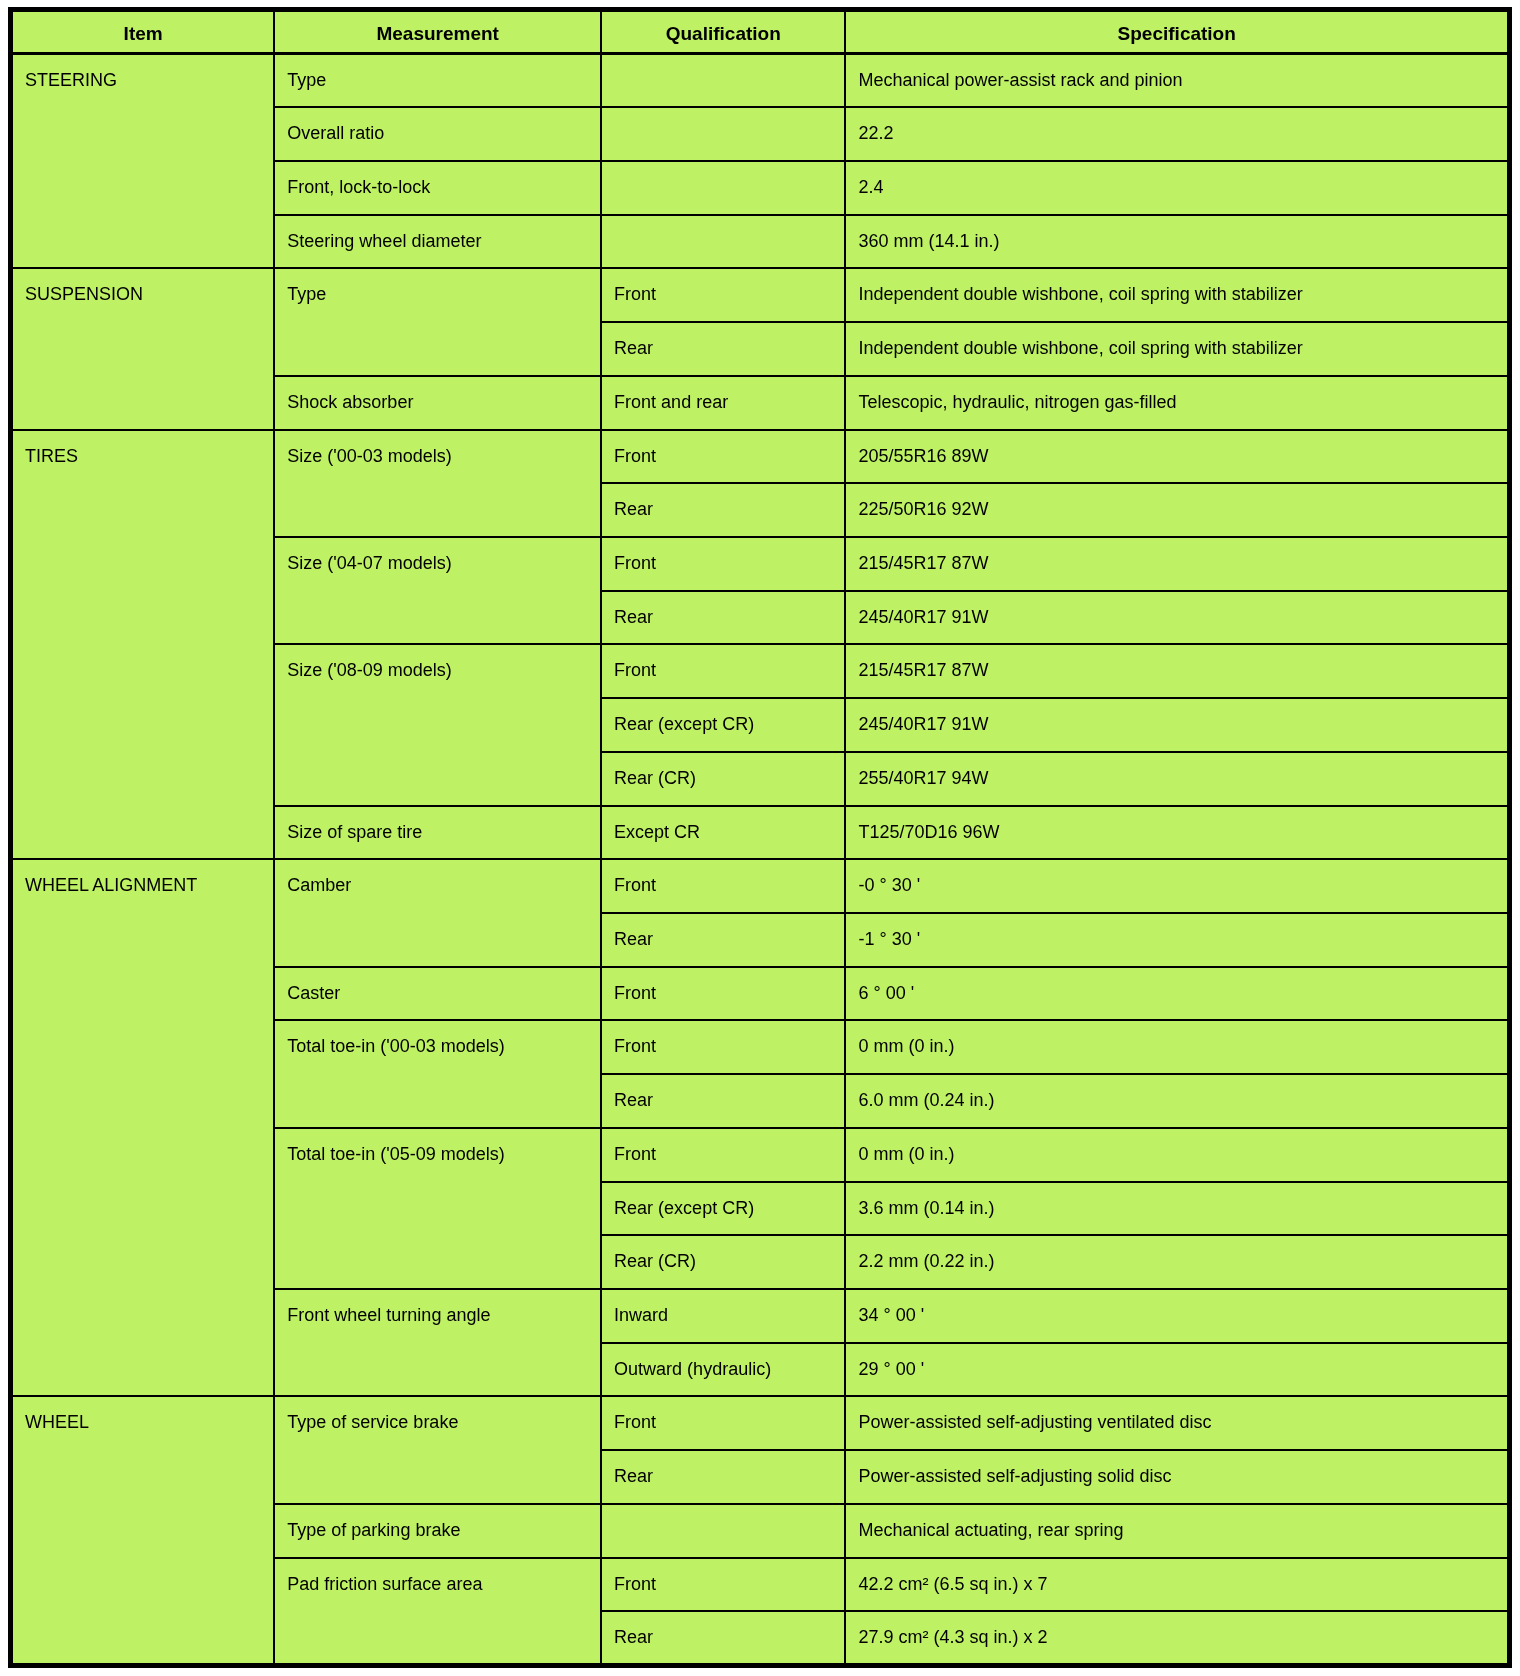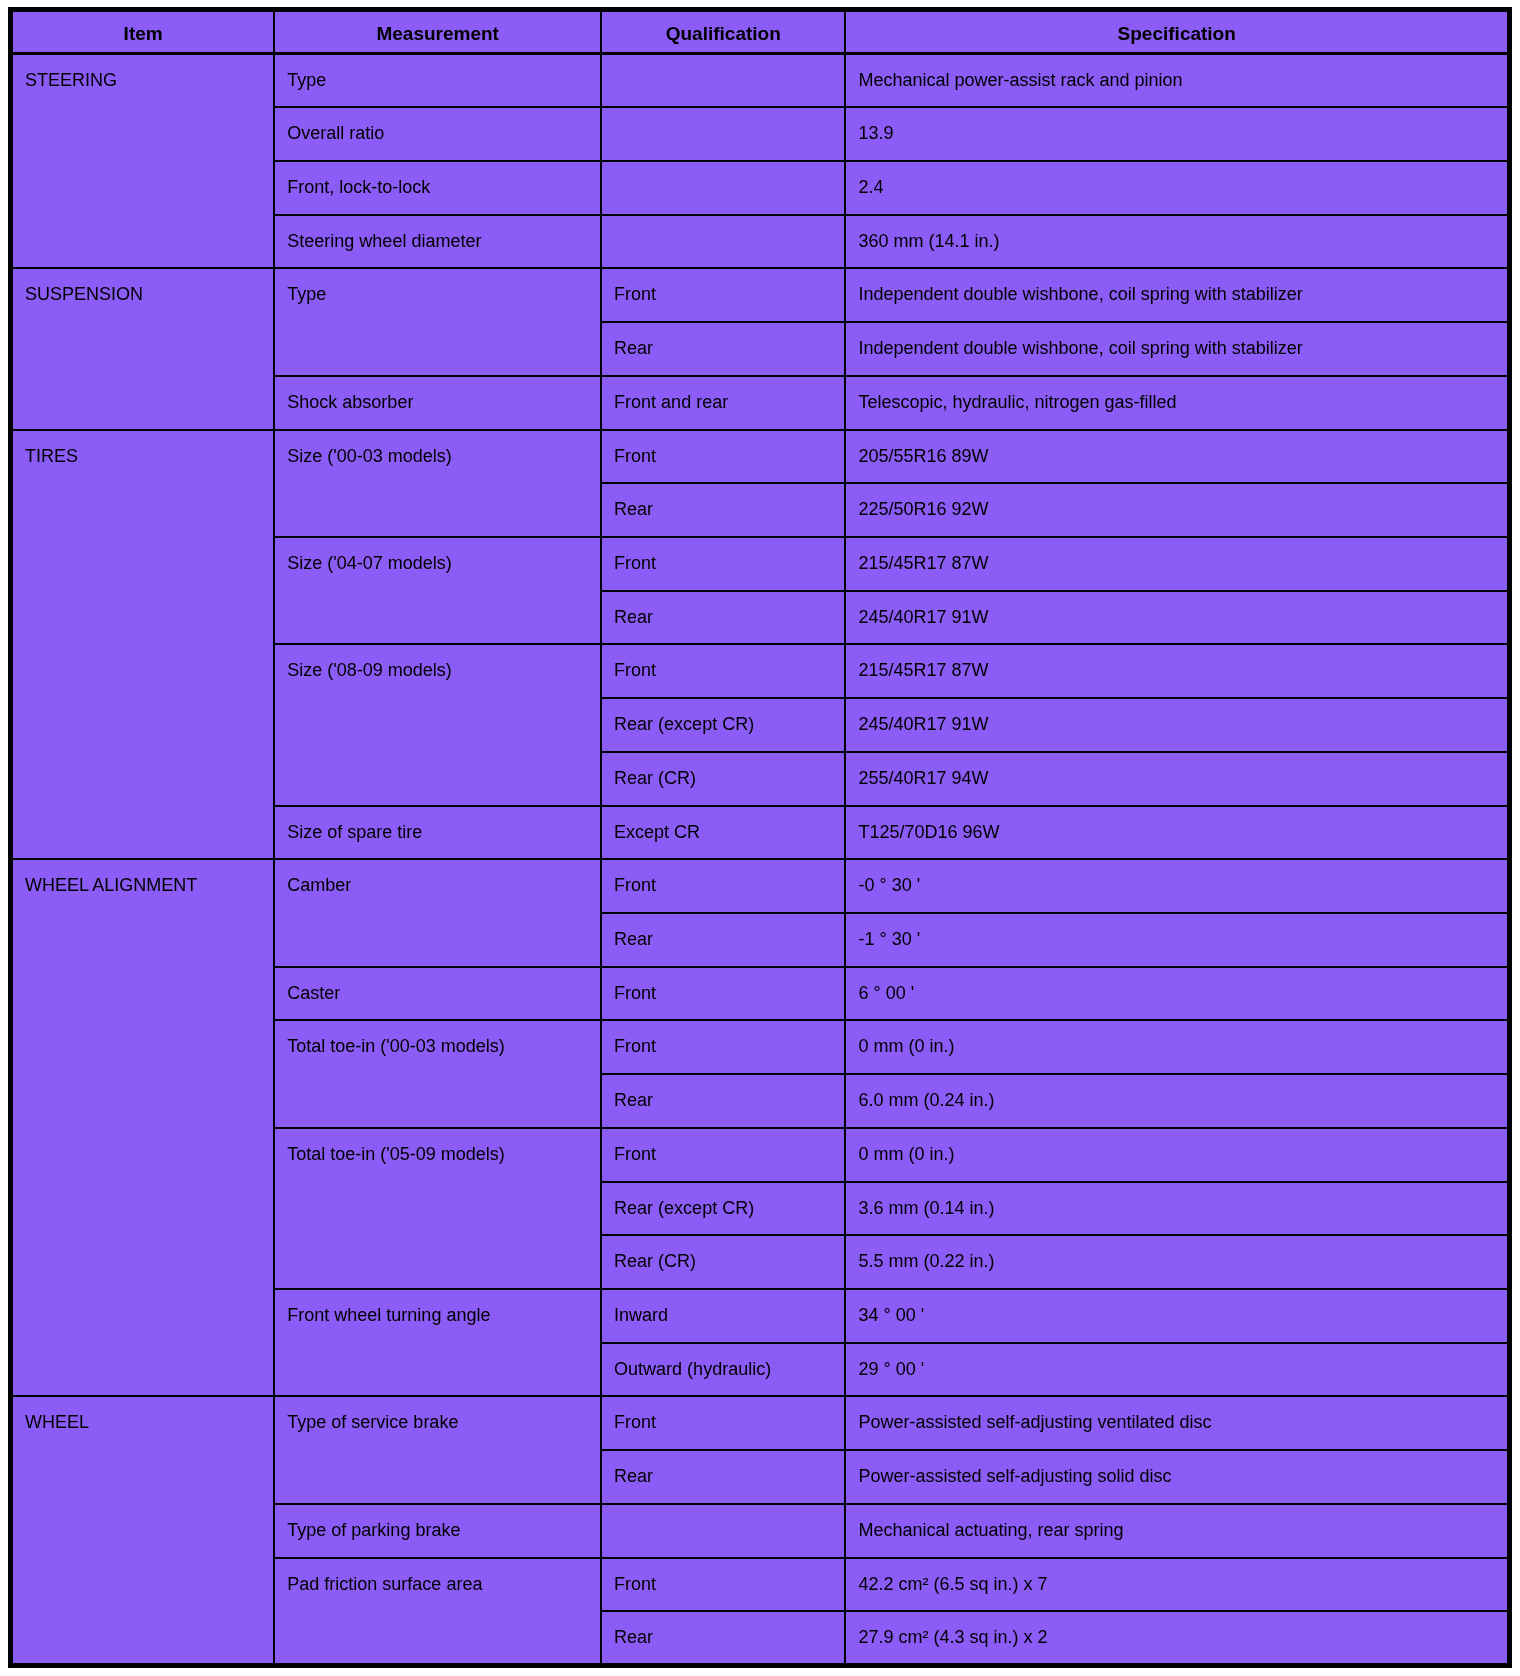--- a/index.html
+++ b/index.html
@@ -17,21 +17,21 @@
     box-sizing: border-box;
     padding: 7px 8px 8px 8px;
     background: #ffffff;
   }
   table.spec-table {
     width: 100%;
     height: 100%;
     border-collapse: collapse;
     table-layout: fixed;
     border: 5px solid #000000;
-    background: #8b5cf6;
+    background: #bef264;
   }
   th, td {
     border: 2px solid #000000;
     vertical-align: top;
     box-sizing: border-box;
     overflow: hidden;
   }
   th {
     font-weight: bold;
     font-size: 19px;
@@ -72,21 +72,21 @@
     <tbody id="spec-tbody">
         <tr>
           <td rowspan="4">STEERING</td>
           <td>Type</td>
           <td></td>
           <td>Mechanical power-assist rack and pinion</td>
         </tr>
         <tr>
           <td>Overall ratio</td>
           <td></td>
-          <td>13.9</td>
+          <td>22.2</td>
         </tr>
         <tr>
           <td>Front, lock-to-lock</td>
           <td></td>
           <td>2.4</td>
         </tr>
         <tr>
           <td>Steering wheel diameter</td>
           <td></td>
           <td>360 mm (14.1 in.)</td>
@@ -171,21 +171,21 @@
           <td rowspan="3">Total toe-in ('05-09 models)</td>
           <td>Front</td>
           <td>0 mm (0 in.)</td>
         </tr>
         <tr>
           <td>Rear (except CR)</td>
           <td>3.6 mm (0.14 in.)</td>
         </tr>
         <tr>
           <td>Rear (CR)</td>
-          <td>5.5 mm (0.22 in.)</td>
+          <td>2.2 mm (0.22 in.)</td>
         </tr>
         <tr>
           <td rowspan="2">Front wheel turning angle</td>
           <td>Inward</td>
           <td>34 ° 00 '</td>
         </tr>
         <tr>
           <td>Outward (hydraulic)</td>
           <td>29 ° 00 '</td>
         </tr>

